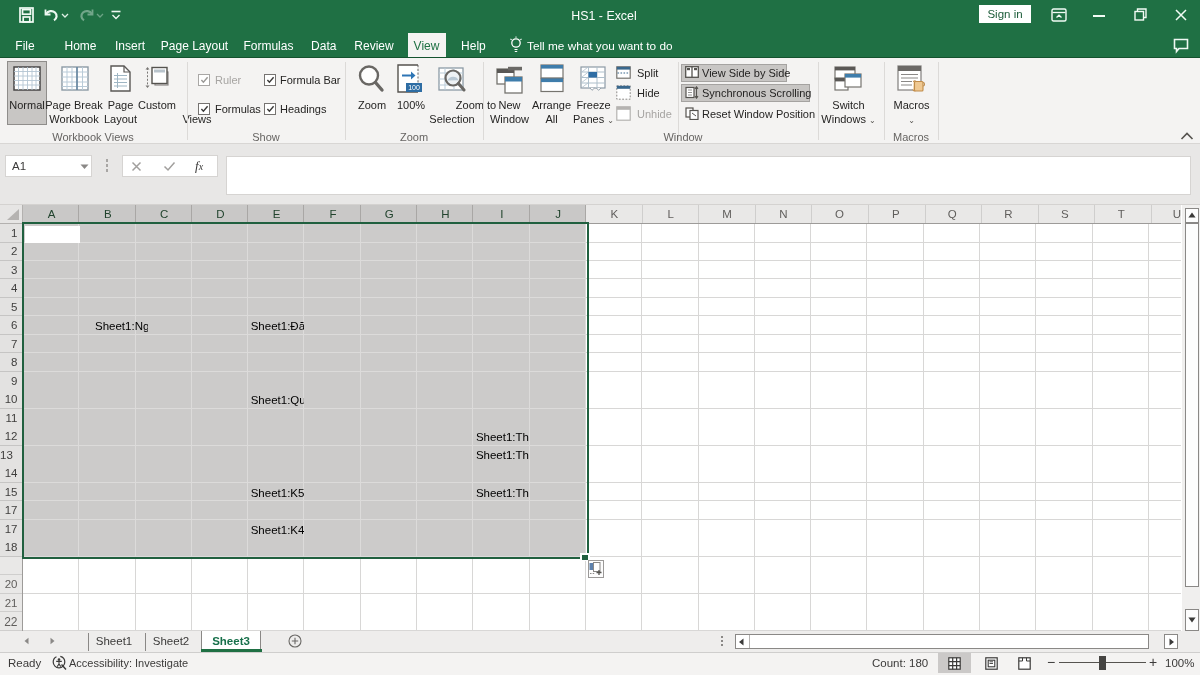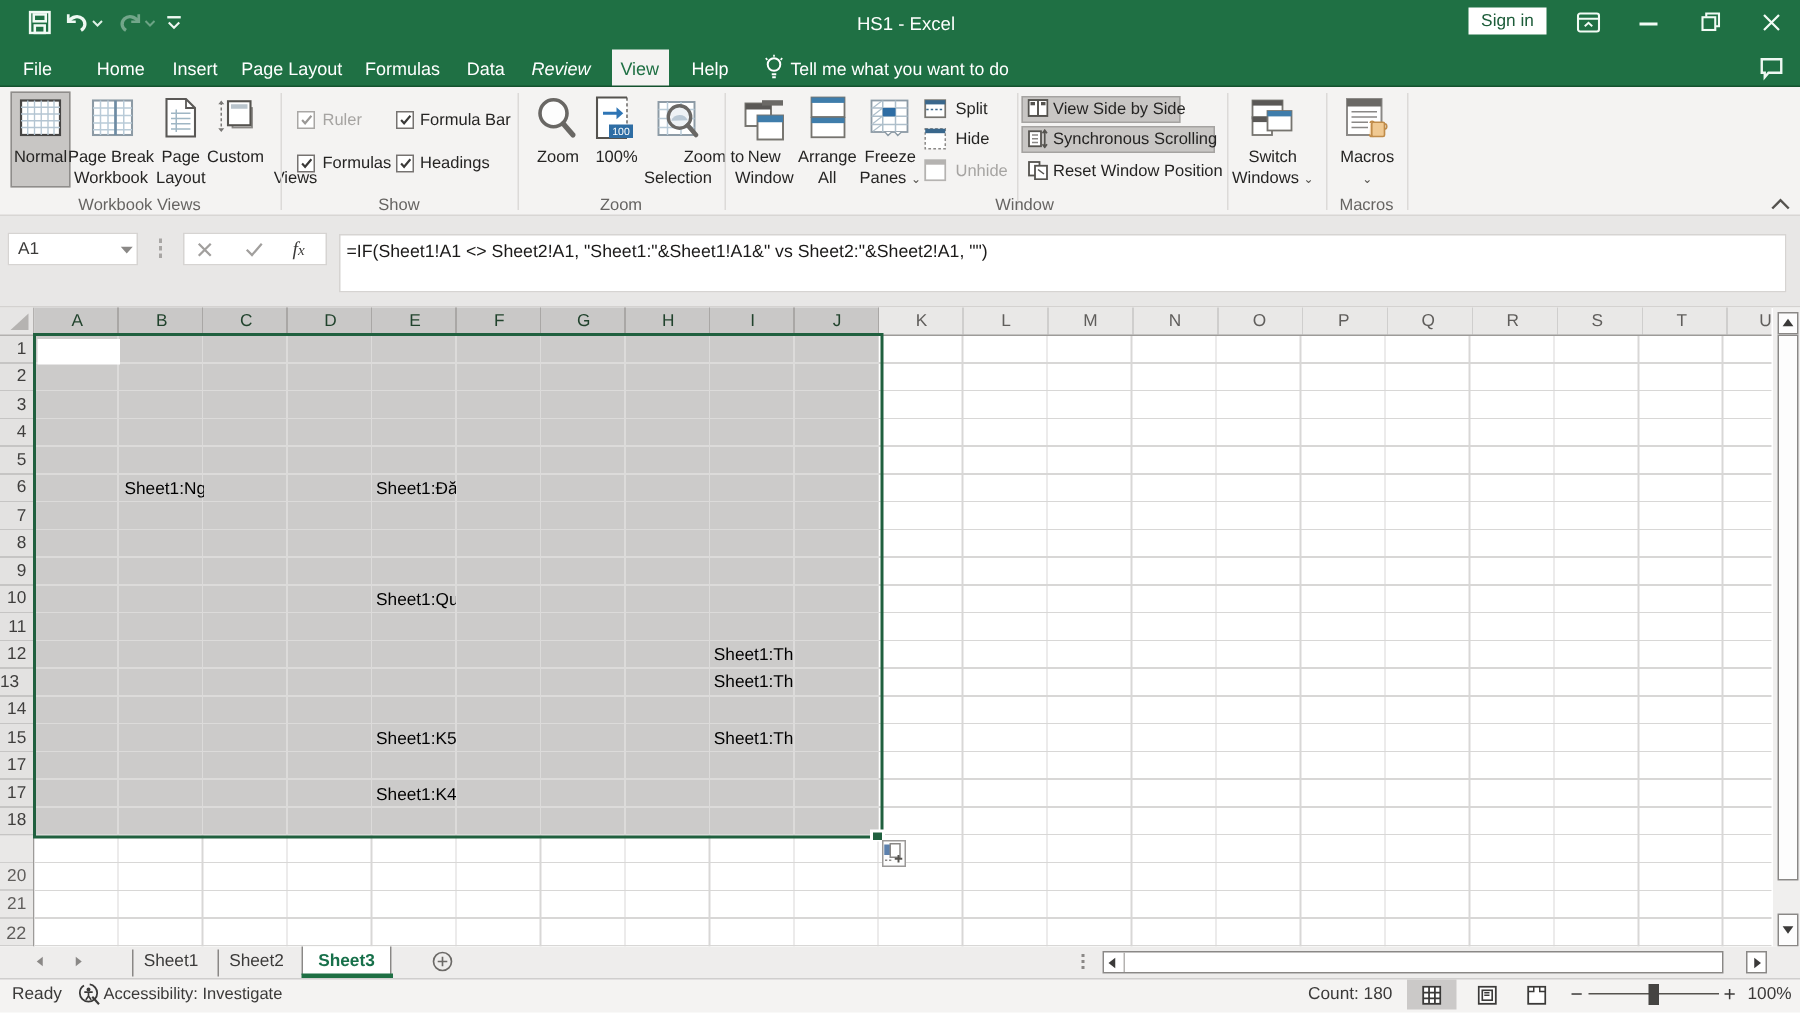--- a/index.html
+++ b/index.html
@@ -66,21 +66,21 @@
 </svg>
 
 <div class="ab" style="left:0;top:30px;width:1200px;height:28px;background:#1f7044;"></div>
 <div class="ab" style="left:408px;top:33px;width:38px;height:25px;background:#f4f3f2;"></div>
 <div class="t c" style="left:25px;top:38.5px;font-size:12px;color:#fff;">File</div>
 <div class="t c" style="left:80.5px;top:38.5px;font-size:12px;color:#fff;">Home</div>
 <div class="t c" style="left:130px;top:38.5px;font-size:12px;color:#fff;">Insert</div>
 <div class="t c" style="left:194.5px;top:38.5px;font-size:12px;color:#fff;">Page Layout</div>
 <div class="t c" style="left:268.4px;top:38.5px;font-size:12px;color:#fff;">Formulas</div>
 <div class="t c" style="left:323.8px;top:38.5px;font-size:12px;color:#fff;">Data</div>
-<div class="t c" style="left:374px;top:38.5px;font-size:12px;color:#fff;font-style:italic;">Review</div>
+<div class="t c" style="left:374px;top:38.5px;font-size:12px;color:#fff;">Review</div>
 <div class="t c" style="left:426.5px;top:38.5px;font-size:12px;color:#1f7044;">View</div>
 <div class="t c" style="left:473.4px;top:38.5px;font-size:12px;color:#fff;">Help</div>
 <svg class="ab" style="left:509px;top:36px;" width="14" height="18" viewBox="0 0 14 18">
   <circle cx="7" cy="7" r="4.2" fill="none" stroke="#fff" stroke-width="1.3"></circle>
   <path d="M5.5 13.5 L8.5 13.5 M5.8 15.5 L8.2 15.5" stroke="#fff" stroke-width="1.2"></path>
   <path d="M7 0.5 L7 1.8 M1.5 2.8 L2.6 3.9 M12.5 2.8 L11.4 3.9" stroke="#fff" stroke-width="1.1"></path>
 </svg>
 <div class="t" style="left:527px;top:39px;font-size:11.8px;color:#fff;">Tell me what you want to do</div>
 <svg class="ab" style="left:1173px;top:38px;" width="16" height="16" viewBox="0 0 16 16">
   <path d="M1.5 1.5 L14.5 1.5 L14.5 10.5 L6 10.5 L3.5 13.5 L3.5 10.5 L1.5 10.5 Z" fill="none" stroke="#eef8f2" stroke-width="1.6"></path>
@@ -285,21 +285,20 @@
 <div class="ab" style="left:106px;top:169px;width:2px;height:2.5px;background:#a8a6a4;"></div>
 <div class="ab" style="left:122px;top:155px;width:96px;height:22px;background:#fff;border:1px solid #d6d4d2;"></div>
 <svg class="ab" style="left:131px;top:161px;" width="11" height="11" viewBox="0 0 11 11">
       <path d="M1.5 1.5 L9.5 9.5 M9.5 1.5 L1.5 9.5" stroke="#a19f9d" stroke-width="1.5"></path>
     </svg>
 <svg class="ab" style="left:163px;top:161px;" width="13" height="11" viewBox="0 0 13 11">
       <path d="M1.5 5.5 L5 9 L11.5 1.5" fill="none" stroke="#a19f9d" stroke-width="1.5"></path>
     </svg>
 <div class="t" style="left:195px;top:158px;font-size:13px;color:#3b3a39;font-style:italic;font-family:'Liberation Serif',serif;">f<span style="font-size:10px;">x</span></div>
 <div class="ab" style="left:226px;top:156px;width:965px;height:39px;background:#fff;border:1px solid #d6d4d2;"></div>
-<div class="t" style="left:231px;top:160px;font-size:11.8px;color:#1b1a19;">=IF(Sheet1!A1 &lt;&gt; Sheet2!A1, "Sheet1:"&amp;Sheet1!A1&amp;" vs Sheet2:"&amp;Sheet2!A1, "")</div>
 
 <div class="ab" style="left:0;top:205px;width:23px;height:19px;background:#e6e5e4;border-right:1px solid #b3b1af;border-bottom:1px solid #b3b1af;"></div>
 <div class="ab" style="left:7px;top:209px;width:0;height:0;border-left:12px solid transparent;border-bottom:11px solid #b5b3b1;"></div>
 
 <div class="ab" style="left:0;top:204px;width:1200px;height:1px;background:#d4d2d0;"></div>
 
 <div class="ab" style="left:23.3px;top:205px;width:563px;height:19px;background:#c9c8c7;
      background-image:repeating-linear-gradient(to right,transparent 0,transparent 55.3px,#a9a7a5 55.3px,#a9a7a5 56.3px);"></div>
 
 <div class="ab" style="left:586.3px;top:205px;width:595.2px;height:19px;background:#e9e8e7;border-bottom:1px solid #9d9b99;
@@ -357,21 +356,21 @@
 <div class="ab" style="left:23.3px;top:224px;width:1158.2px;height:407px;background:#fff;
      background-image:repeating-linear-gradient(to right,transparent 0,transparent 55.3px,#d8d7d6 55.3px,#d8d7d6 56.3px),
      repeating-linear-gradient(to bottom,transparent 0,transparent 17.5px,#d8d7d6 17.5px,#d8d7d6 18.5px);"></div>
 
 <div class="ab" style="left:23.3px;top:224px;width:563px;height:333px;background:#cccbca;
      background-image:repeating-linear-gradient(to right,transparent 0,transparent 55.3px,#dcdbda 55.3px,#dcdbda 56.3px),
      repeating-linear-gradient(to bottom,transparent 0,transparent 17.5px,#dcdbda 17.5px,#dcdbda 18.5px);"></div>
 
 <div class="ab" style="left:25px;top:225.5px;width:54.6px;height:17px;background:#fff;"></div>
 
-<div class="cellt" style="left:83px;top:316.5px;width:53px;text-align:right;">Sheet1:Ng</div>
+<div class="cellt" style="left:95px;top:316.5px;width:53px;text-align:right;">Sheet1:Ng</div>
 <div class="cellt" style="left:250.7px;top:316.5px;width:53px;">Sheet1:Đă</div>
 <div class="cellt" style="left:250.7px;top:390.5px;width:53px;">Sheet1:Qu</div>
 <div class="cellt" style="left:475.9px;top:427.5px;width:53px;">Sheet1:Th</div>
 <div class="cellt" style="left:475.9px;top:446px;width:53px;">Sheet1:Th</div>
 <div class="cellt" style="left:250.7px;top:483.5px;width:53px;">Sheet1:K5</div>
 <div class="cellt" style="left:475.9px;top:483.5px;width:53px;">Sheet1:Th</div>
 <div class="cellt" style="left:250.7px;top:520.5px;width:53px;">Sheet1:K4</div>
 
 <div class="ab" style="left:21.5px;top:222.2px;width:567px;height:337px;border:2.5px solid #20603f;"></div>
 

